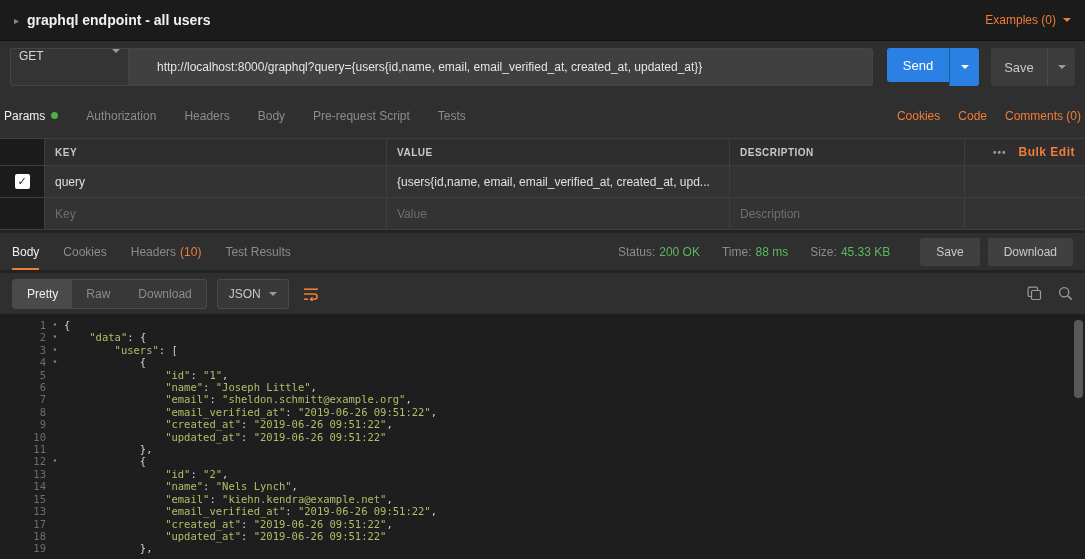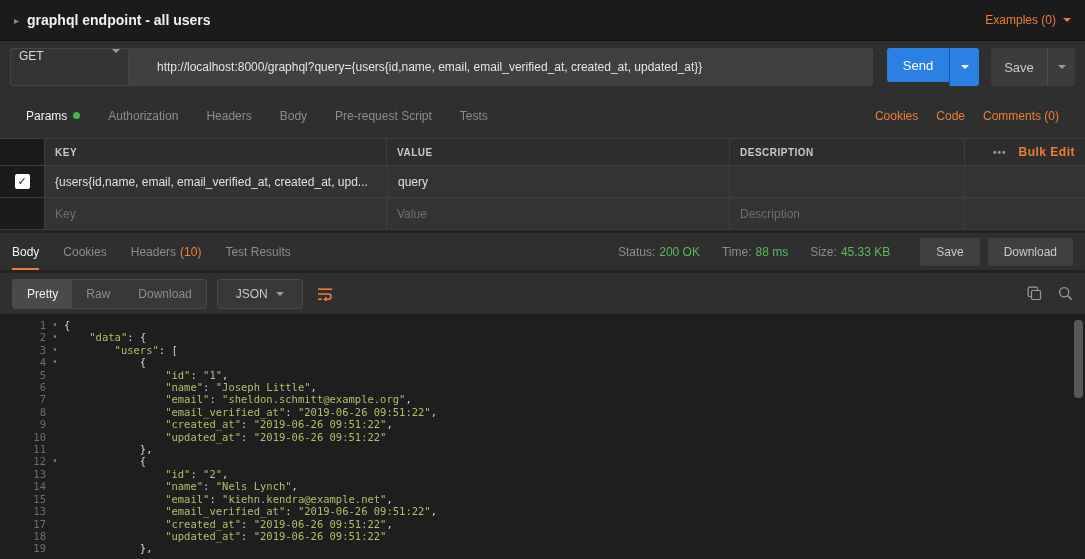--- a/index.html
+++ b/index.html
@@ -24,21 +24,21 @@
   .url { flex:1; height:38px; background:#404040; border:1px solid #454545; border-radius:0 3px 3px 0; color:#e4e4e4; font-size:12px; padding:0 28px; font-family:"Liberation Sans",sans-serif; outline:none; }
   .send-group { display:flex; margin-left:14px; }
   .btn { border:none; cursor:pointer; font-family:"Liberation Sans",sans-serif; }
   .send-main { height:34px; width:62px; background:#2b80e4; color:#fff; font-size:13px; border-radius:3px 0 0 3px; }
   .send-caret { height:38px; width:30px; background:#2b80e4; border-left:1px solid rgba(0,0,0,.3); border-radius:0 3px 3px 0; display:flex; align-items:center; justify-content:center; }
   .save-group { display:flex; margin-left:12px; }
   .save-main { height:38px; width:56px; background:#3c3c3c; color:#c9c9c9; font-size:13px; border-radius:3px 0 0 3px; }
   .save-caret { height:38px; width:28px; background:#3c3c3c; border-left:1px solid #4c4c4c; border-radius:0 3px 3px 0; display:flex; align-items:center; justify-content:center; }
 
   
-  .reqtabs { height:45px; flex:0 0 45px; background:#2f2f2f; display:flex; align-items:center; padding:0 26px; }
+  .reqtabs { height:45px; flex:0 0 45px; background:#2f2f2f; display:flex; align-items:center; padding:0 4px; }
   .reqtabs .tabs { display:flex; gap:28px; align-items:center; flex:1; }
   .rtab { font-size:12px; color:#8c8c8c; cursor:pointer; display:flex; align-items:center; gap:6px; }
   .rtab.active { color:#f2f2f2; }
   .dot { width:7px; height:7px; border-radius:50%; background:#4caf50; display:inline-block; }
   .reqtabs .right { display:flex; gap:18px; }
   .reqtabs .right .rtab { color:#ef7d39; }
 
   
   .table { background:#333; }
   .trow { display:flex; border-bottom:1px solid #3e3e3e; }
@@ -70,21 +70,21 @@
   .statusgrp { display:flex; align-items:center; gap:22px; margin-right:22px; }
   .stat { font-size:12px; color:#8c8c8c; }
   .stat .val { color:#5cb85f; margin-left:4px; }
   .smallbtn { height:28px; background:#404040; color:#c9c9c9; font-size:12px; border-radius:3px; padding:0 16px; margin-left:8px; }
 
   
   .viewbar { height:41px; flex:0 0 41px; background:#2f2f2f; display:flex; align-items:center; padding:0 12px; }
   .segmented { display:flex; border:1px solid #4a4a4a; border-radius:3px; overflow:hidden; background:#383838; }
   .seg { font-size:12px; color:#8c8c8c; padding:0 14px; height:28px; line-height:28px; cursor:pointer; }
   .seg.active { background:#4a4a4a; color:#f0f0f0; }
-  .fmt { display:flex; align-items:center; gap:8px; border:1px solid #4a4a4a; background:#383838; border-radius:3px; height:30px; padding:0 18px; margin-left:10px; font-size:12px; color:#c9c9c9; cursor:pointer; }
+  .fmt { display:flex; align-items:center; gap:8px; border:1px solid #4a4a4a; background:#383838; border-radius:3px; height:30px; padding:0 11px; margin-left:10px; font-size:12px; color:#c9c9c9; cursor:pointer; }
   .wrapicon { margin-left:14px; cursor:pointer; display:flex; align-items:center; }
   .viewbar .spacer { flex:1; }
   .iconbtn { margin-left:16px; cursor:pointer; display:flex; align-items:center; }
 
   
   .code { flex:1; background:#1e1e1e; position:relative; overflow:hidden; padding-top:5px; font-family:"DejaVu Sans Mono", monospace; }
   .cl { font-size:10.5px; line-height:12.4px; white-space:pre; display:flex; }
   .ln { display:inline-block; width:46px; flex:0 0 46px; text-align:right; color:#6d6d6d; user-select:none; }
   .fold { display:inline-block; width:18px; flex:0 0 18px; text-align:center; color:#8a8a8a; font-size:8px; cursor:pointer; }
   .lc { white-space:pre; color:#d2d2d2; }
@@ -170,25 +170,25 @@
         </div>
       <div class="cell actions">
         <span class="dots">•••</span>
         <span class="bulk">Bulk Edit</span>
       </div>
     </div>
     <div class="trow tbody">
       <div class="cell check">
         <span class="checkbox">✓</span>
       </div>
+      <div class="cell key">
+          <span>query</span>
+        </div>
       <div class="cell value">
           <span>{users{id,name, email, email_verified_at, created_at, upd...</span>
-        </div>
-      <div class="cell key">
-          <span>query</span>
         </div>
       <div class="cell desc">
           <span></span>
         </div>
       <div class="cell actions"></div>
     </div>
     <div class="trow tbody">
       <div class="cell check"></div>
       <div class="cell key">
           <input class="cellinput" placeholder="Key" style="">

